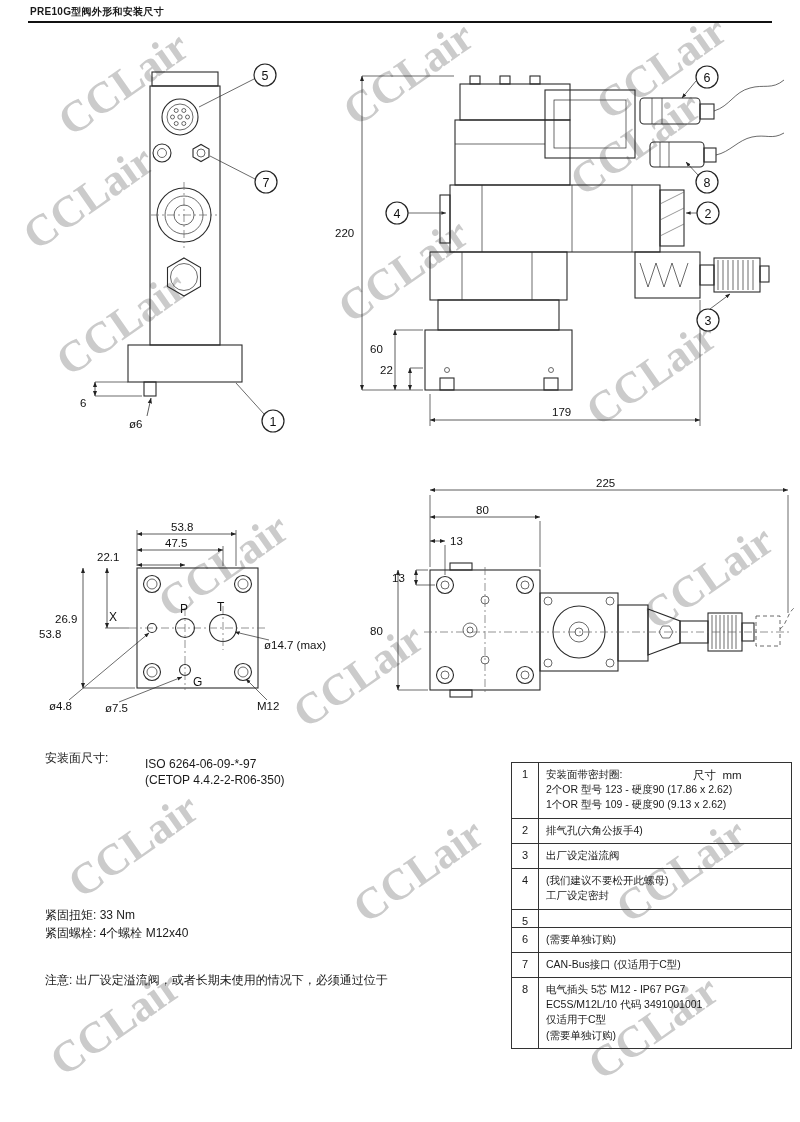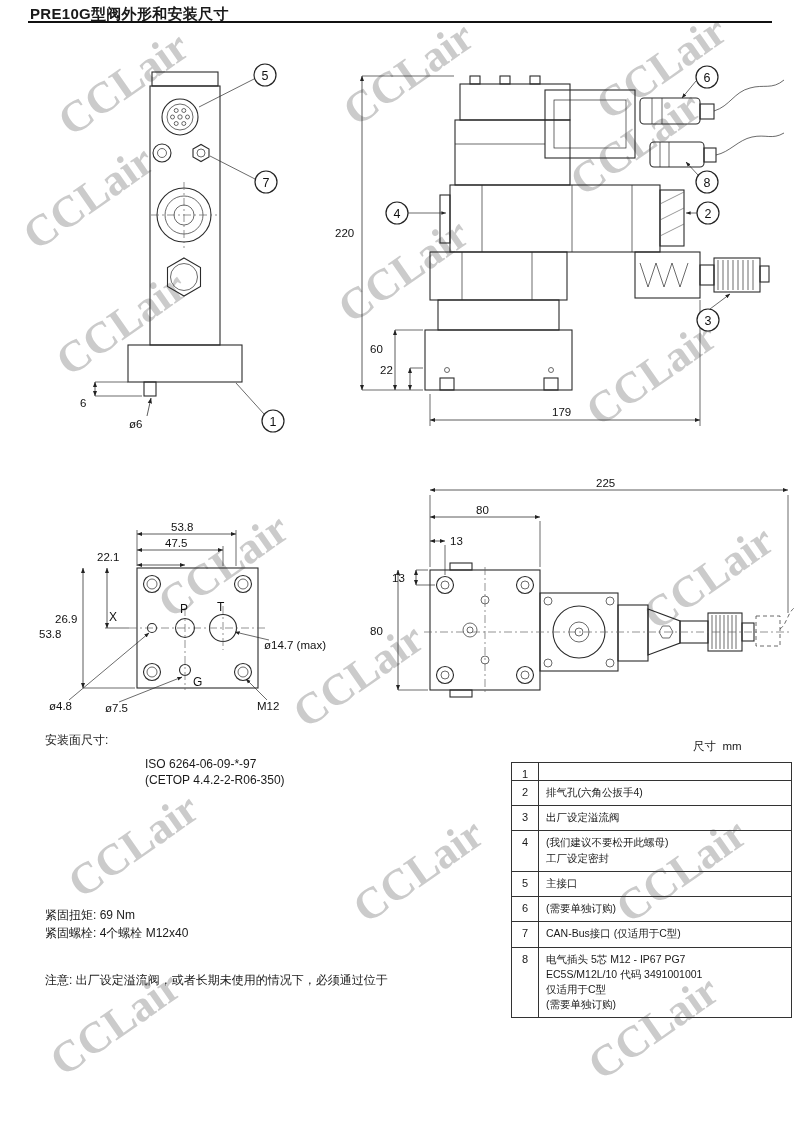--- a/index.html
+++ b/index.html
@@ -4,21 +4,21 @@
 <style>
   * { margin:0; padding:0; box-sizing:border-box; }
   body { background:#e8e8e8; font-family:"Liberation Sans", sans-serif; color:#1a1a1a; }
   .page { position:relative; width:800px; height:1122px; background:#ffffff; overflow:hidden; margin:0 auto; }
 
   .wm { position:absolute; z-index:0; font:700 44px "Liberation Serif", serif; color:#cbcbcb;
         transform:rotate(-35deg); white-space:nowrap; pointer-events:none; }
 
   .layer { position:absolute; z-index:1; }
 
-  .title { font-size:15px; font-weight:700; letter-spacing:0.3px; }
+  .title { font-size:10px; font-weight:700; letter-spacing:0.3px; }
   .rule  { background:#111; }
 
   svg { overflow:visible; }
   .ol    { stroke:#2b2b2b; fill:none; stroke-width:1.1; }
   .tl    { stroke:#2b2b2b; fill:none; stroke-width:0.7; }
   .dl    { stroke:#333;    fill:none; stroke-width:0.8; }
   .cl    { stroke:#666;    fill:none; stroke-width:0.7; stroke-dasharray:8 3 2 3; }
   .dash  { stroke:#444;    fill:none; stroke-width:0.8; stroke-dasharray:4 3; }
   .hatch { stroke:#555;    fill:none; stroke-width:0.6; }
   .bal   { fill:#fff; stroke:#222; stroke-width:1.2; }
@@ -354,47 +354,52 @@
       <line class="tl" x1="48" y1="215" x2="78" y2="215"></line>
       <line x1="48" y1="95" x2="48" y2="215" marker-start="url(#arD)" marker-end="url(#arD)"></line>
     </g>
     <text class="dt" x="246" y="12">225</text>
     <text class="dt" x="126" y="39">80</text>
     <text class="dt" x="100" y="70">13</text>
     <text class="dt" x="42" y="107">13</text>
     <text class="dt" x="20" y="160">80</text>
   </svg>
 
-  <div class="layer notes nlabel" style="left:45px;top:732px">安装面尺寸:</div>
+  <div class="layer notes nlabel" style="left:45px;top:750px">安装面尺寸:</div>
   <div class="layer notes" style="left:145px;top:756px">
     <div>ISO 6264-06-09-*-97</div>
     <div>(CETOP 4.4.2-2-R06-350)</div>
   </div>
 
   <div class="layer notes" style="left:45px;top:925px">
     <span>紧固螺栓:</span>
     <span>4个螺栓 M12x40</span>
   </div>
   <div class="layer notes" style="left:45px;top:907px">
     <span>紧固扭矩:</span>
-    <span>69 Nm</span>
+    <span>33 Nm</span>
   </div>
 
   <div class="layer notes" style="left:45px;top:971px;width:380px;line-height:18px">
     <div>
       <span class="bold">注意:</span>
       <span>出厂设定溢流阀，或者长期未使用的情况下，必须通过位于</span>
     </div>
   </div>
 
-  <div class="layer units" style="left:693px;top:739px">尺寸  mm</div>
+  <div class="layer units" style="left:693px;top:768px">尺寸  mm</div>
 
   <div class="dtable">
     <div class="trow">
       <div class="tnum">1</div>
+      <div class="tcell">
+        <div>安装面带密封圈:</div>
+        <div>2个OR 型号 123 - 硬度90 (17.86 x 2.62)</div>
+        <div>1个OR 型号 109 - 硬度90 (9.13 x 2.62)</div>
+      </div>
     </div>
     <div class="trow">
       <div class="tnum">2</div>
       <div class="tcell">
         <div>排气孔(六角公扳手4)</div>
       </div>
     </div>
     <div class="trow">
       <div class="tnum">3</div>
       <div class="tcell">
@@ -403,23 +408,20 @@
     </div>
     <div class="trow">
       <div class="tnum">4</div>
       <div class="tcell">
         <div>(我们建议不要松开此螺母)</div>
         <div>工厂设定密封</div>
       </div>
     </div>
     <div class="trow">
       <div class="tnum">5</div>
-      <div class="tcell">
-        <div>主接口</div>
-      </div>
     </div>
     <div class="trow">
       <div class="tnum">6</div>
       <div class="tcell">
         <div class="bold">(需要单独订购)</div>
       </div>
     </div>
     <div class="trow">
       <div class="tnum">7</div>
       <div class="tcell">

